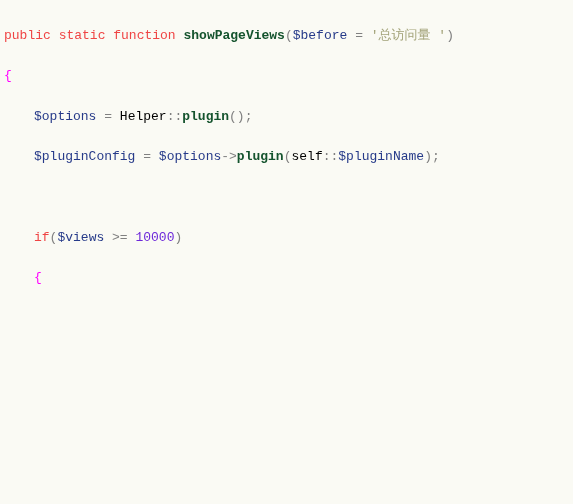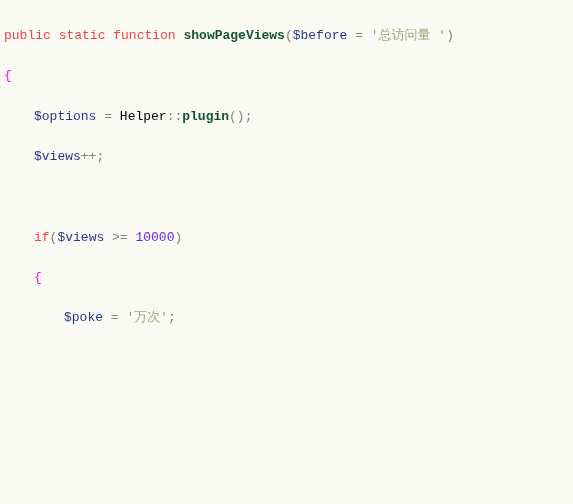--- a/index.html
+++ b/index.html
@@ -31,25 +31,24 @@
   .ind2 { padding-left: 30px; }
   .ind3 { padding-left: 60px; }
 </style>
 </head>
 <body>
 
 <div class="code-container">
 <span class="line ind1"><span class="kw">public</span> <span class="kw">static</span> <span class="kw">function</span> <span class="fn">showPageViews</span><span class="paren">(</span><span class="var">$before</span><span class="op"> = </span><span class="str">'总访问量 '</span><span class="paren">)</span></span>
 <span class="line ind1"><span class="br">{</span></span>
 <span class="line ind2"><span class="var">$options</span><span class="op"> = </span><span class="plain">Helper</span><span class="op">::</span><span class="fn">plugin</span><span class="paren">();</span></span>
-<span class="line ind2"><span class="var">$views</span><span class="op">++;</span></span>
+<span class="line ind2"><span class="var">$pluginConfig</span><span class="op"> = </span><span class="var">$options</span><span class="op">-&gt;</span><span class="fn">plugin</span><span class="paren">(</span><span class="plain">self</span><span class="op">::</span><span class="var">$pluginName</span><span class="paren">);</span></span>
 <span class="line ind2"> </span>
 <span class="line ind2"><span class="kw">if</span><span class="paren">(</span><span class="var">$views</span><span class="op"> &gt;= </span><span class="num">10000</span><span class="paren">)</span></span>
 <span class="line ind2"><span class="br">{</span></span>
-<span class="line ind3"><span class="var">$poke</span><span class="op"> = </span><span class="str">'万次'</span><span class="op">;</span></span>
 
 
 
 
 
 
 
 
 
 

